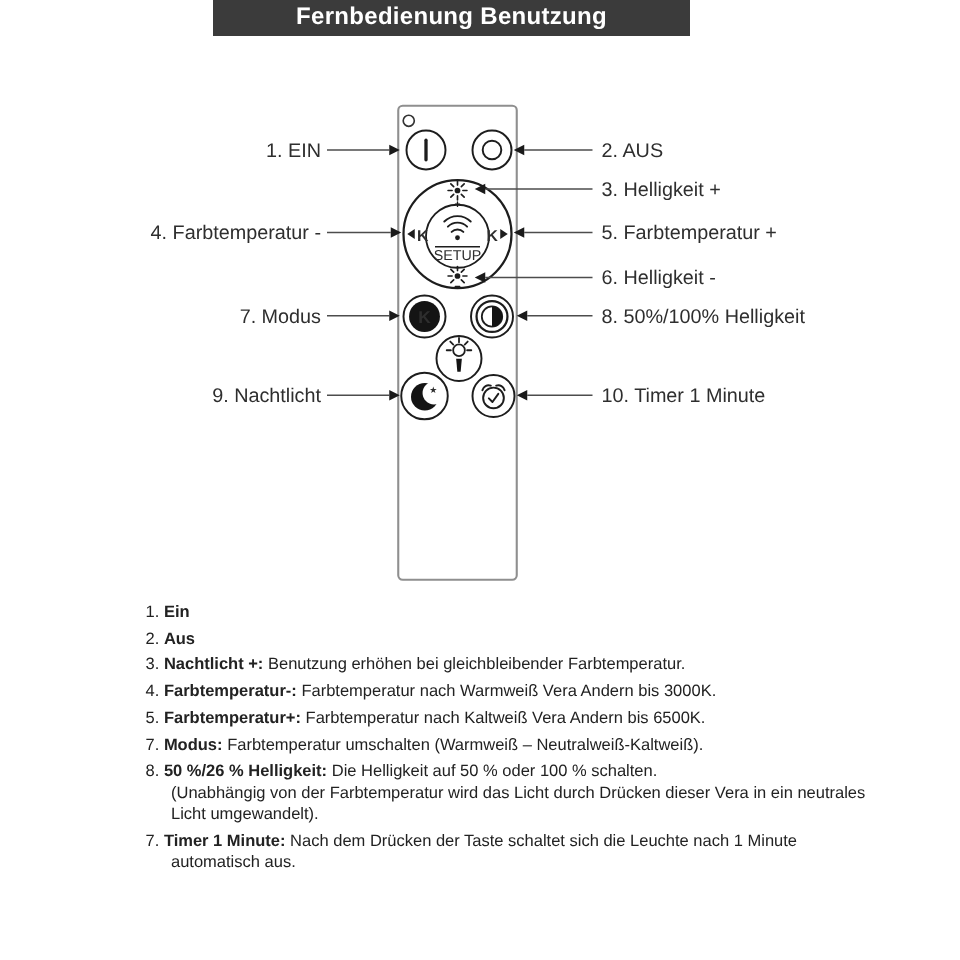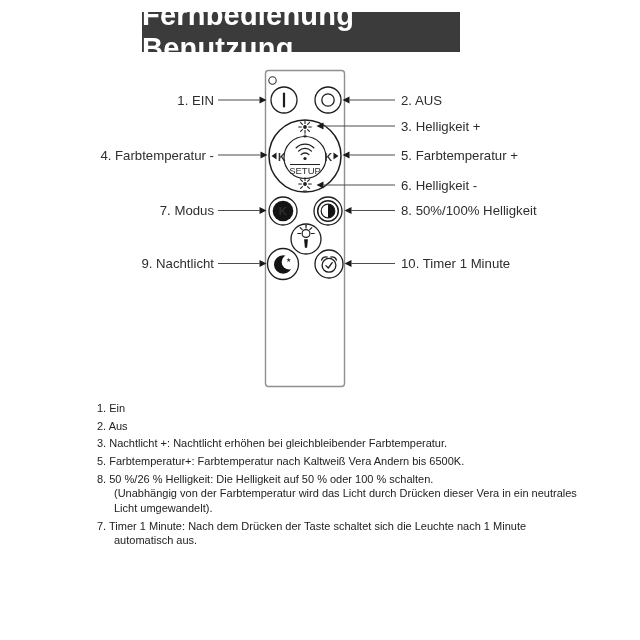--- a/index.html
+++ b/index.html
@@ -6,35 +6,35 @@
     --banner-bg:#3b3b3b;
     --banner-text:#ffffff;
     --ink:#1d1d1d;
     --line:#4d4d4d;
     --remote-outline:#8f8f8f;
   }
   *{box-sizing:border-box;margin:0;padding:0;}
   body{background:#ffffff;font-family:"Liberation Sans",sans-serif;}
   .page{position:relative;width:640px;height:640px;background:#ffffff;overflow:hidden;}
   .banner{
-    position:absolute;left:142px;top:12px;width:318px;height:40px;
+    position:absolute;left:142px;top:0;width:318px;height:24px;
     background:var(--banner-bg);color:var(--banner-text);
     display:flex;align-items:center;justify-content:center;
-    font-size:29px;font-weight:700;letter-spacing:0.2px;
+    font-size:16px;font-weight:700;letter-spacing:0.2px;
   }
   .diagram{position:absolute;left:0;top:0;width:640px;height:400px;}
   .diagram text{font-family:"Liberation Sans",sans-serif;fill:#2e2e2e;}
   .callout-label{font-size:13.2px;}
   .legend{
     position:absolute;left:97px;top:401px;width:486px;
     font-size:11px;color:#222;list-style:none;
   }
   .legend li{margin-bottom:3.2px;padding-left:17px;text-indent:-17px;line-height:1.32;}
   .legend .extra{text-indent:0;}
-  .legend b{font-weight:normal;}
+  .legend b{font-weight:bold;}
 </style>
 </head>
 <body>
 
 <div class="page">
 
   <div class="banner">
     <span>Fernbedienung Benutzung</span>
   </div>
 
@@ -181,21 +181,23 @@
     <text class="callout-label" x="401" y="130.5">3. Helligkeit +</text>
     <text class="callout-label" x="401" y="159.5">5. Farbtemperatur +</text>
     <text class="callout-label" x="401" y="189.5">6. Helligkeit -</text>
     <text class="callout-label" x="401" y="215">8. 50%/100% Helligkeit</text>
     <text class="callout-label" x="401" y="268">10. Timer 1 Minute</text>
   </svg>
 
   <ul class="legend">
     <li><span>1.</span> <b>Ein</b> <span></span></li>
     <li><span>2.</span> <b>Aus</b> <span></span></li>
-    <li><span>3.</span> <b>Nachtlicht +:</b> <span>Nachtlicht erhöhen bei gleichbleibender Farbtemperatur.</span></li>
+    <li><span>3.</span> <b>Nachtlicht +:</b> <span>Benutzung erhöhen bei gleichbleibender Farbtemperatur.</span></li>
+    <li><span>4.</span> <b>Farbtemperatur-:</b> <span>Farbtemperatur nach Warmweiß Vera Andern bis 3000K.</span></li>
     <li><span>5.</span> <b>Farbtemperatur+:</b> <span>Farbtemperatur nach Kaltweiß Vera Andern bis 6500K.</span></li>
+    <li><span>7.</span> <b>Modus:</b> <span>Farbtemperatur umschalten (Warmweiß – Neutralweiß-Kaltweiß).</span></li>
     <li><span>8.</span> <b>50 %/26 % Helligkeit:</b> <span>Die Helligkeit auf 50 % oder 100 % schalten.</span>
       <div class="extra">(Unabhängig von der Farbtemperatur wird das Licht durch Drücken dieser Vera in ein neutrales Licht umgewandelt).</div>
     </li>
     <li><span>7.</span> <b>Timer 1 Minute:</b> <span>Nach dem Drücken der Taste schaltet sich die Leuchte nach 1 Minute automatisch aus.</span></li>
   </ul>
 
 </div>
 
 </body></html>

